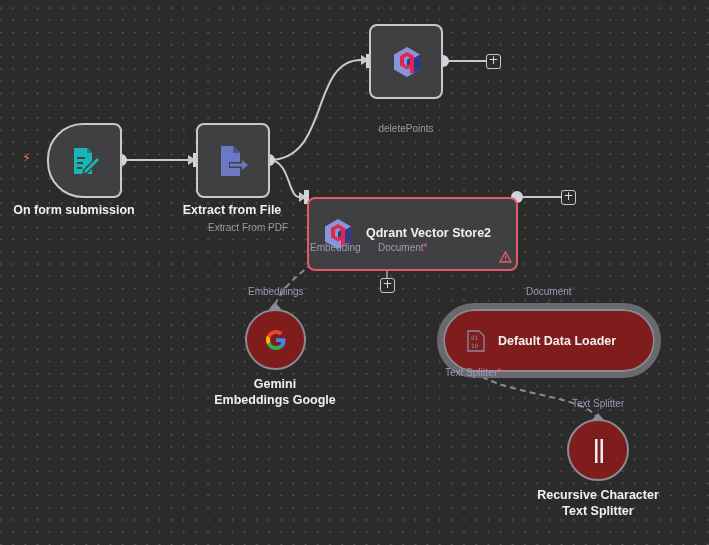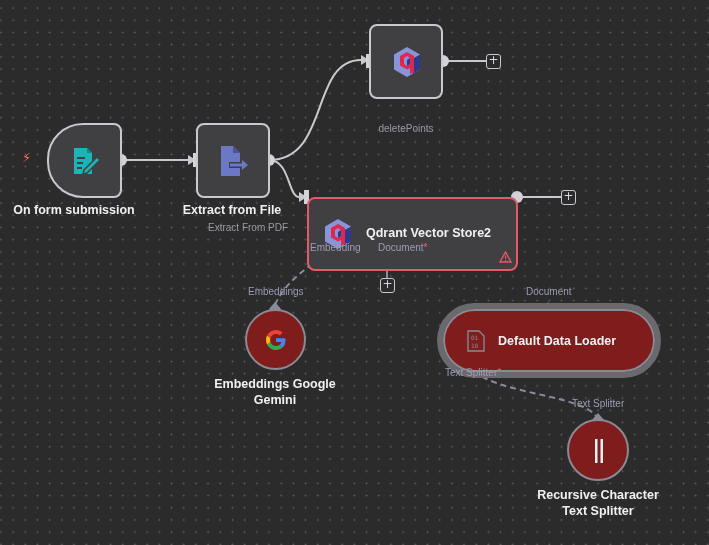--- a/index.html
+++ b/index.html
@@ -154,22 +154,22 @@
   <div class="port-label" style="left:248px;top:286px;">Embeddings</div>
   <div class="node sub circle" style="left:245px;top:309px;width:61px;height:61px;">
     <svg class="icon" style="left:18px;top:18px;" width="22" height="22" viewBox="0 0 22 22">
       <path d="M20.5 11.2 C20.5 10.5 20.4 9.8 20.3 9.2 L11 9.2 L11 13 L16.4 13 C16.1 14.3 15.4 15.3 14.4 16 L17.6 18.5 C19.4 16.8 20.5 14.3 20.5 11.2 Z" fill="#4285F4"></path>
       <path d="M11 21 C13.7 21 16 20.1 17.6 18.5 L14.4 16 C13.5 16.6 12.4 17 11 17 C8.4 17 6.2 15.2 5.4 12.9 L2.1 15.4 C3.7 18.7 7.1 21 11 21 Z" fill="#34A853"></path>
       <path d="M5.4 12.9 C5.2 12.3 5.1 11.7 5.1 11 C5.1 10.3 5.2 9.7 5.4 9.1 L2.1 6.6 C1.4 7.9 1 9.4 1 11 C1 12.6 1.4 14.1 2.1 15.4 Z" fill="#FBBC05"></path>
       <path d="M11 5 C12.5 5 13.8 5.5 14.8 6.5 L17.7 3.6 C16 2 13.7 1 11 1 C7.1 1 3.7 3.3 2.1 6.6 L5.4 9.1 C6.2 6.8 8.4 5 11 5 Z" fill="#EA4335"></path>
     </svg>
   </div>
   <div class="title" style="left:195px;top:376px;width:160px;">
+    <div>Gemini</div>
     <div>Embeddings Google</div>
-    <div>Gemini</div>
   </div>
 
   <div class="port-label" style="left:526px;top:286px;">Document</div>
   <div class="sel-ring" style="left:437px;top:303px;width:224px;height:75px;"></div>
   <div class="node sub pill" style="left:443px;top:309px;width:212px;height:63px;">
     <svg class="icon" style="left:22px;top:19px;" width="18" height="22" viewBox="0 0 18 22">
       <path d="M1 1 L12 1 L17 6 L17 21 L1 21 Z" fill="none" stroke="#8a8a9a" stroke-width="1.3"></path>
       <text x="4" y="10" font-size="6" fill="#8a8a9a" font-family="DejaVu Sans Mono, monospace">01</text>
       <text x="4" y="17.5" font-size="6" fill="#8a8a9a" font-family="DejaVu Sans Mono, monospace">10</text>
     </svg>

